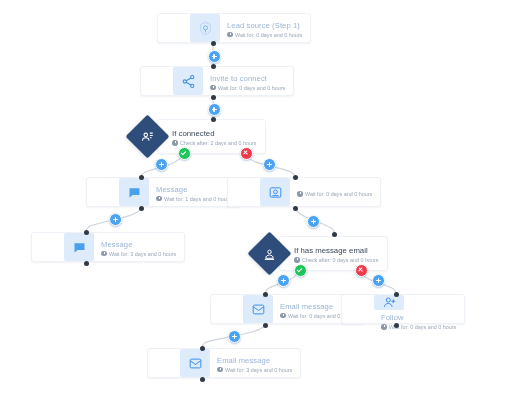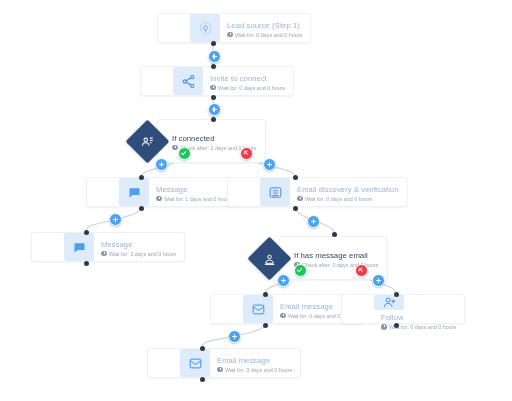--- a/index.html
+++ b/index.html
@@ -46,21 +46,21 @@
   
   .diamond-node{position:absolute;display:flex;align-items:center;}
   .diamond{
     width:31px;height:31px;background:#2e4d7b;transform:rotate(45deg);
     border-radius:2px;display:flex;align-items:center;justify-content:center;
     box-shadow:0 1px 3px rgba(30,50,90,0.18);flex:none;
   }
   .diamond .dico{transform:rotate(-45deg);display:flex;}
   .diamond-card{
     margin-left:-6px;background:#ffffff;border:1px solid #eef1f5;border-radius:3px;
-    box-shadow:0 1px 2px rgba(30,50,90,0.06);height:44px;box-sizing:border-box;
+    box-shadow:0 1px 2px rgba(30,50,90,0.06);height:35px;box-sizing:border-box;
     padding:3px 9px 0 14px;display:flex;flex-direction:column;justify-content:center;
   }
   .diamond-card .title{font-size:7.8px;color:#3c4858;line-height:9px;white-space:nowrap;}
   .diamond-card .sub{
     display:flex;align-items:center;gap:2.5px;
     font-size:5.4px;color:#9aa6b6;line-height:8px;white-space:nowrap;margin-top:1px;
   }
   .diamond-card .sub .clock{
     width:5.5px;height:5.5px;border-radius:50%;background:#8d98a8;position:relative;flex:none;
   }
@@ -192,21 +192,20 @@
 
   <div class="node" style="left:227px;top:177px;">
     <div class="ico">
       <svg width="15" height="15" viewBox="0 0 24 24" fill="none" stroke="#3d8fe8" stroke-width="1.6">
         <rect x="3.5" y="4.5" width="17" height="15" rx="2"></rect>
         <circle cx="12" cy="11" r="3"></circle>
         <path d="M7 17h10"></path>
       </svg>
     </div>
     <div class="body">
-      <div class="title">Email discovery &amp; verification</div>
       <div class="sub">
         <span class="clock"></span>
         <span>Wait for: 0 days and 0 hours</span>
       </div>
     </div>
   </div>
 
   <div class="node" style="left:31px;top:232px;">
     <div class="ico">
       <svg width="15" height="15" viewBox="0 0 24 24">

